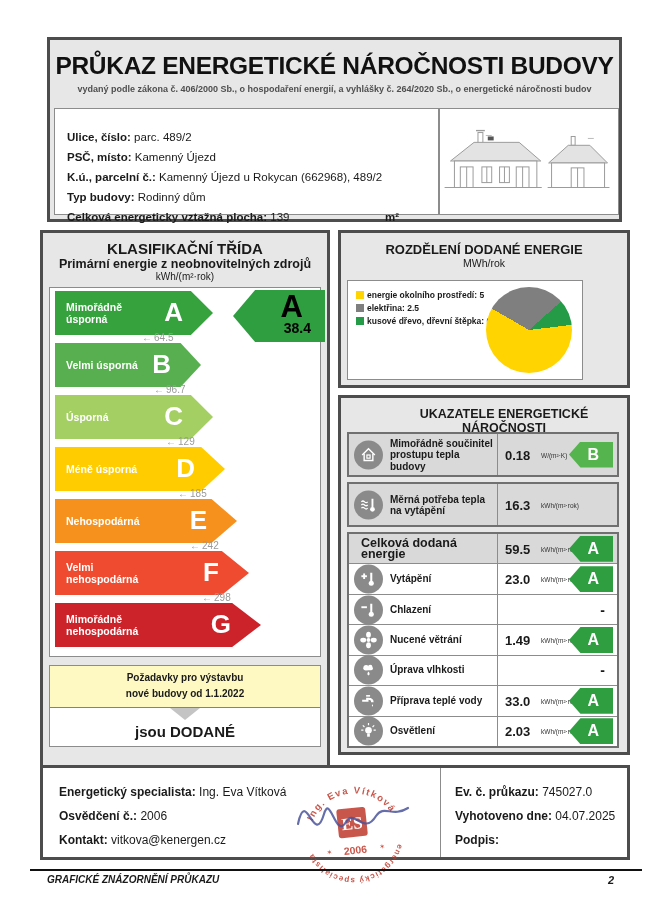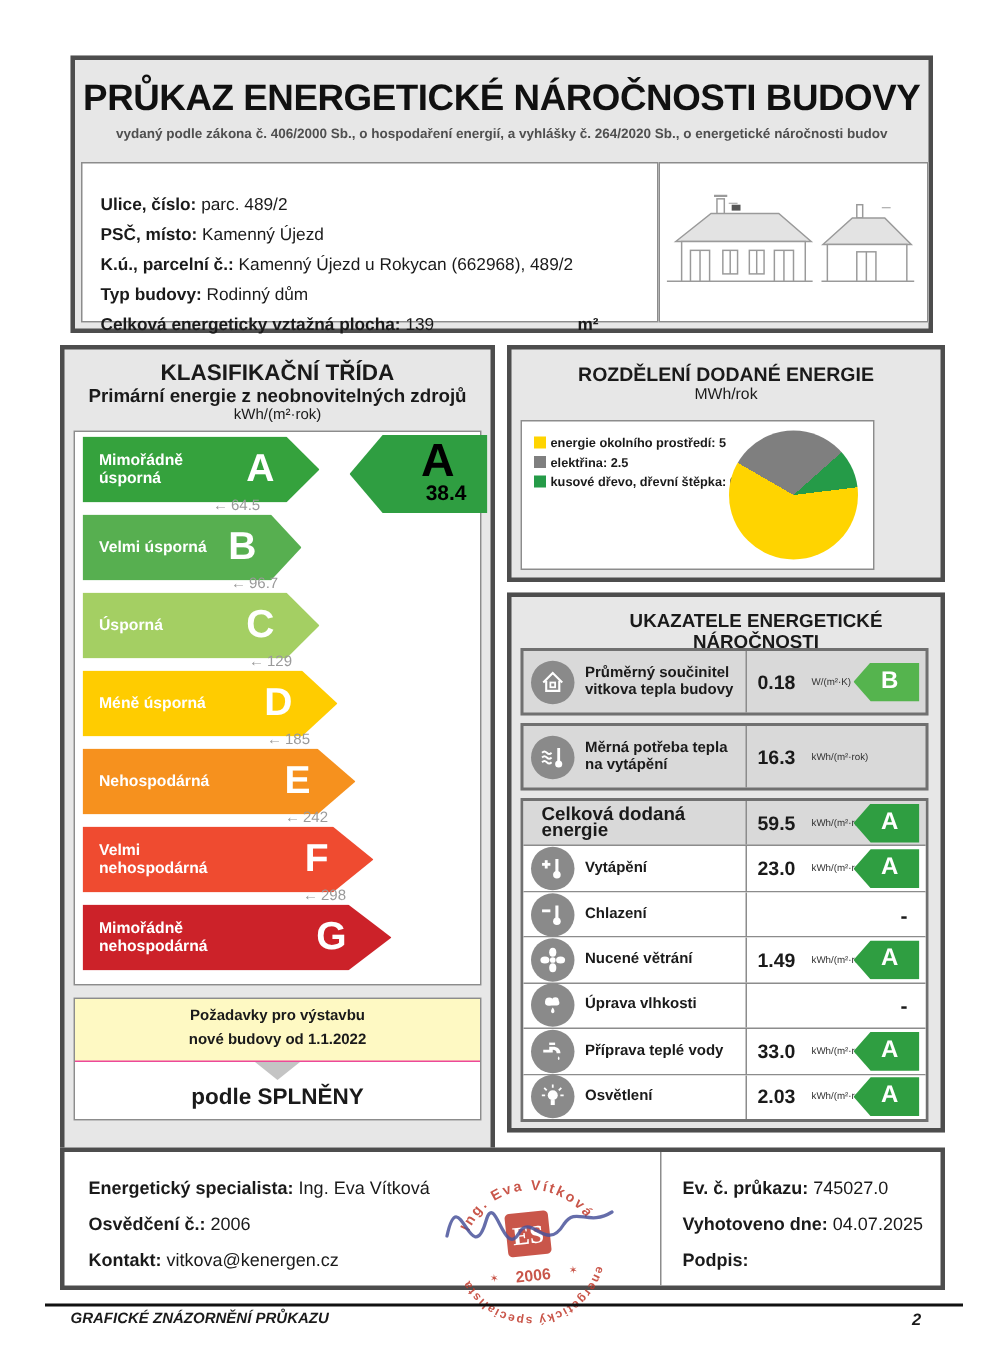--- a/index.html
+++ b/index.html
@@ -194,21 +194,21 @@
         <div class="big-letter">A</div>
         <div class="big-value">38.4</div>
       </div>
     </div>
     <div class="whitebox req-box">
       <div class="req-gray">
         <div>Požadavky pro výstavbu</div>
         <div>nové budovy od 1.1.2022</div>
       </div>
       <div class="req-tri"></div>
-      <div class="req-result">podle SPLNĚNY</div>
+      <div class="req-result">jsou DODANÉ</div>
     </div>
   </section>
 
   <section class="panel pie-panel">
     <div class="pp-title">ROZDĚLENÍ DODANÉ ENERGIE</div>
     <div class="pp-unit">MWh/rok</div>
     <div class="whitebox pp-box">
       <div class="legend" id="legend">
           <div class="legend-item"><span class="legend-swatch" style="background: rgb(255, 212, 0);"></span><span>energie okolního prostředí: 5</span></div>
           <div class="legend-item"><span class="legend-swatch" style="background: rgb(127, 127, 127);"></span><span>elektřina: 2.5</span></div>
@@ -224,21 +224,21 @@
         <div class="ind-box" style="top: 34px;">
           <div class="ind-row" style="position: absolute; inset: 0px; border-bottom: none; background: transparent;">
             <div class="col-divider"></div>
             <div class="row-icon">
               <svg viewBox="0 0 24 24">
                 <path d="M4 12 12 4l8 8" fill="none" stroke="#fff" stroke-width="1.8"></path>
                 <path d="M6.5 10.5V19h11v-8.5" fill="none" stroke="#fff" stroke-width="1.8"></path>
                 <rect x="10" y="12" width="4" height="4" fill="none" stroke="#fff" stroke-width="1.5"></rect>
               </svg>
             </div>
-            <div class="row-label">Průměrný součinitel vitkova tepla budovy</div>
+            <div class="row-label">Mimořádně součinitel prostupu tepla budovy</div>
             <div class="row-value">0.18</div>
             <div class="row-unit">W/(m²·K)</div>
             <div class="row-arrow" style="background: rgb(85, 180, 78);">
               <span>B</span>
             </div>
           </div>
         </div>
         <div class="ind-box" style="top: 84px;">
           <div class="ind-row" style="position: absolute; inset: 0px; border-bottom: none; background: transparent;">
             <div class="col-divider"></div>

